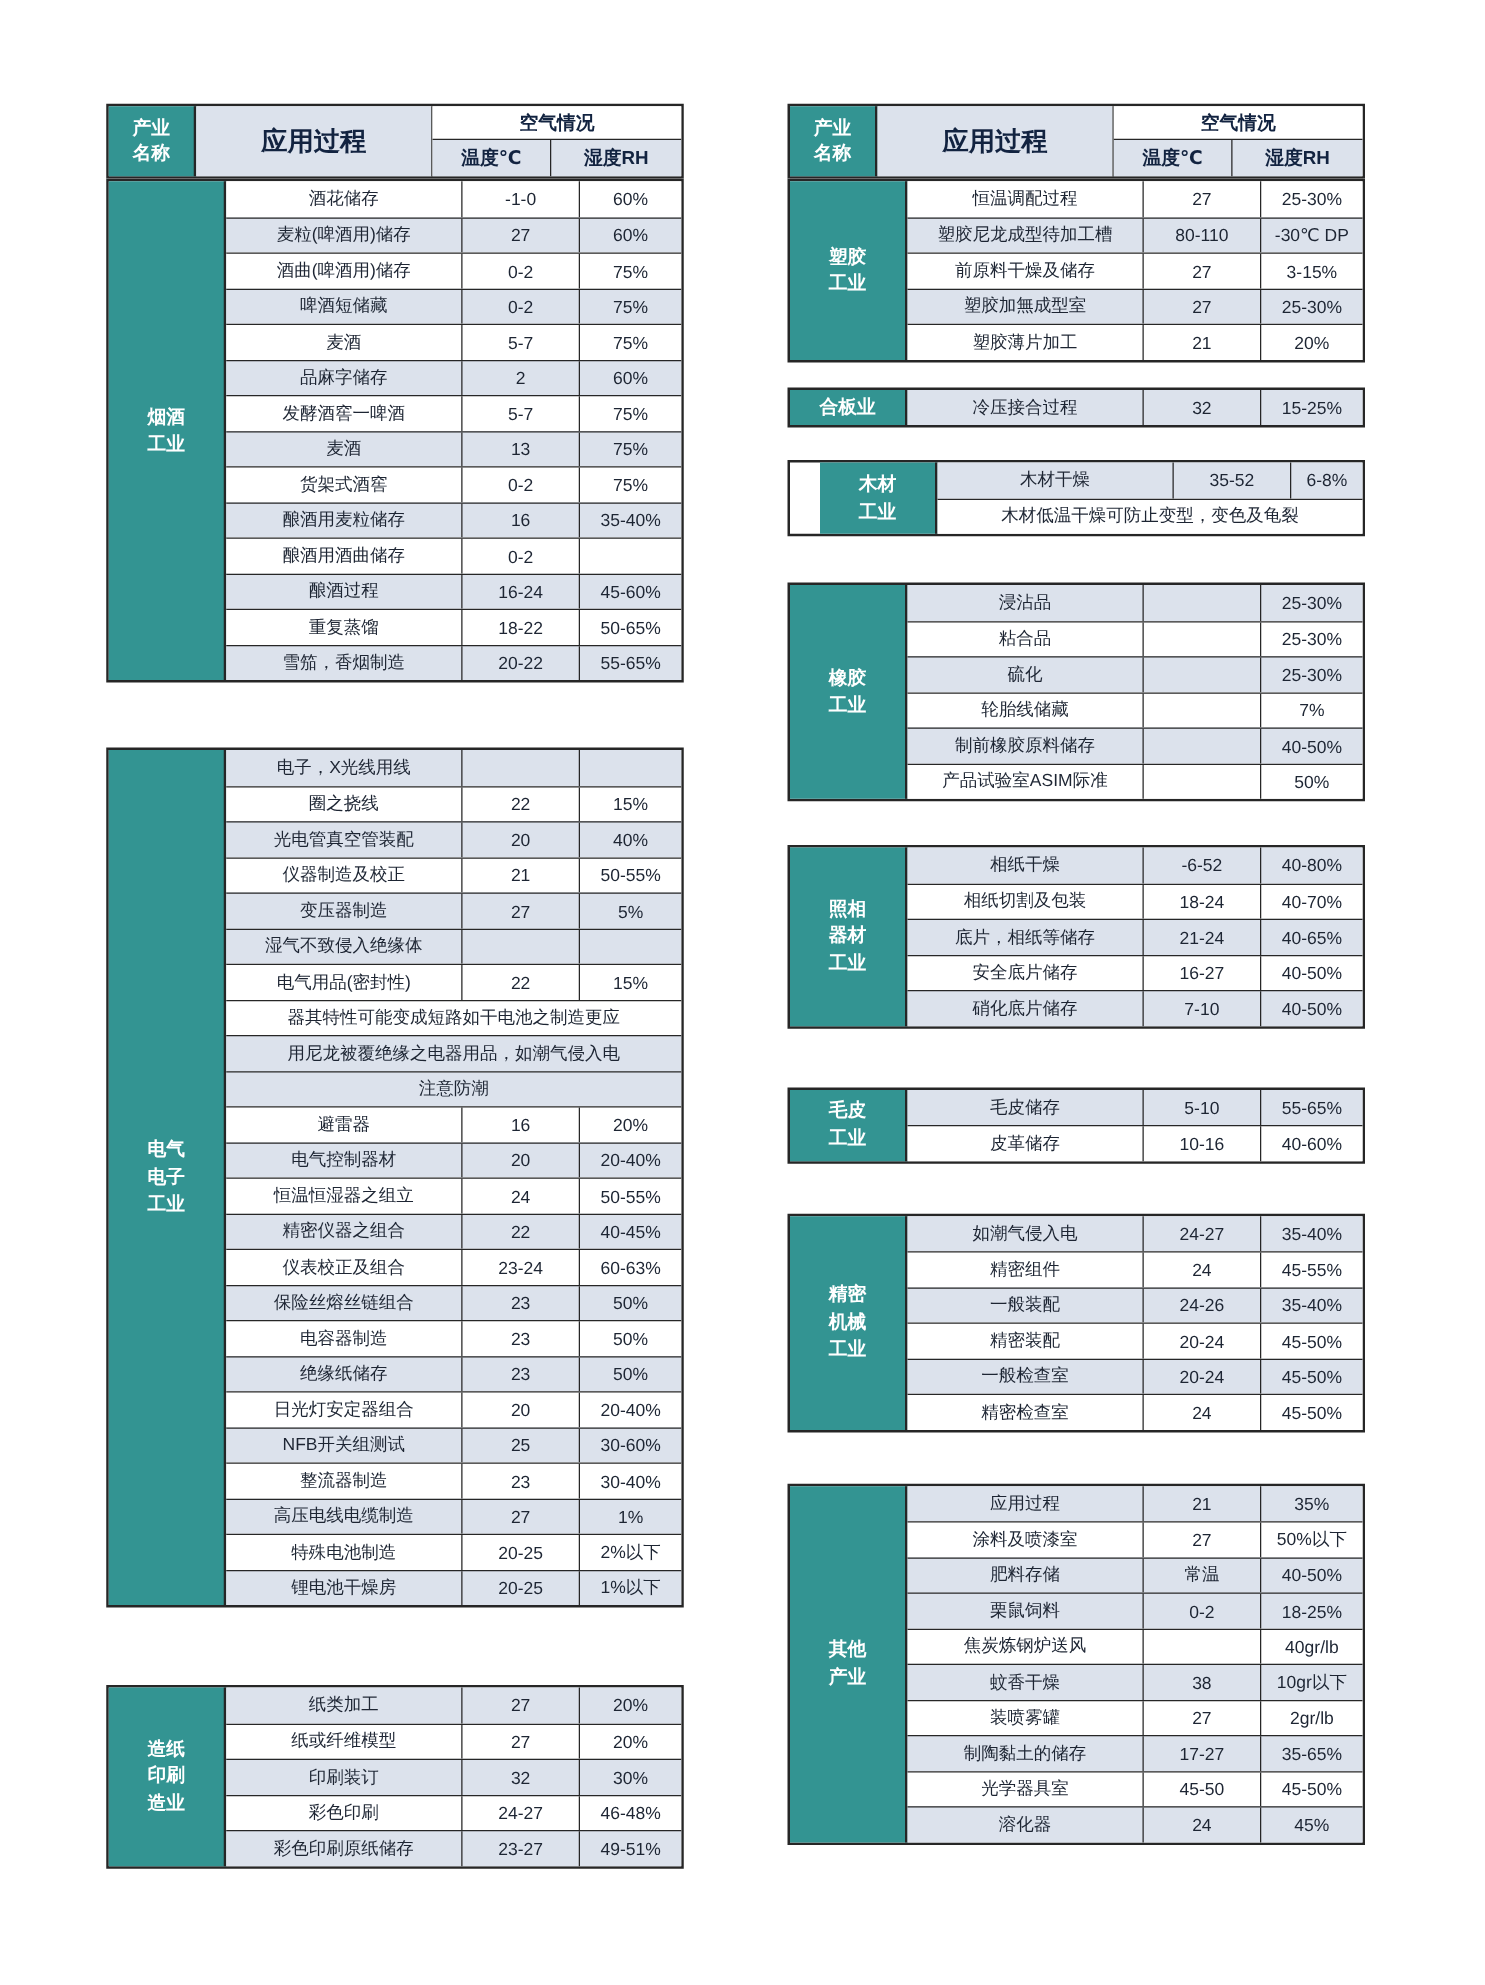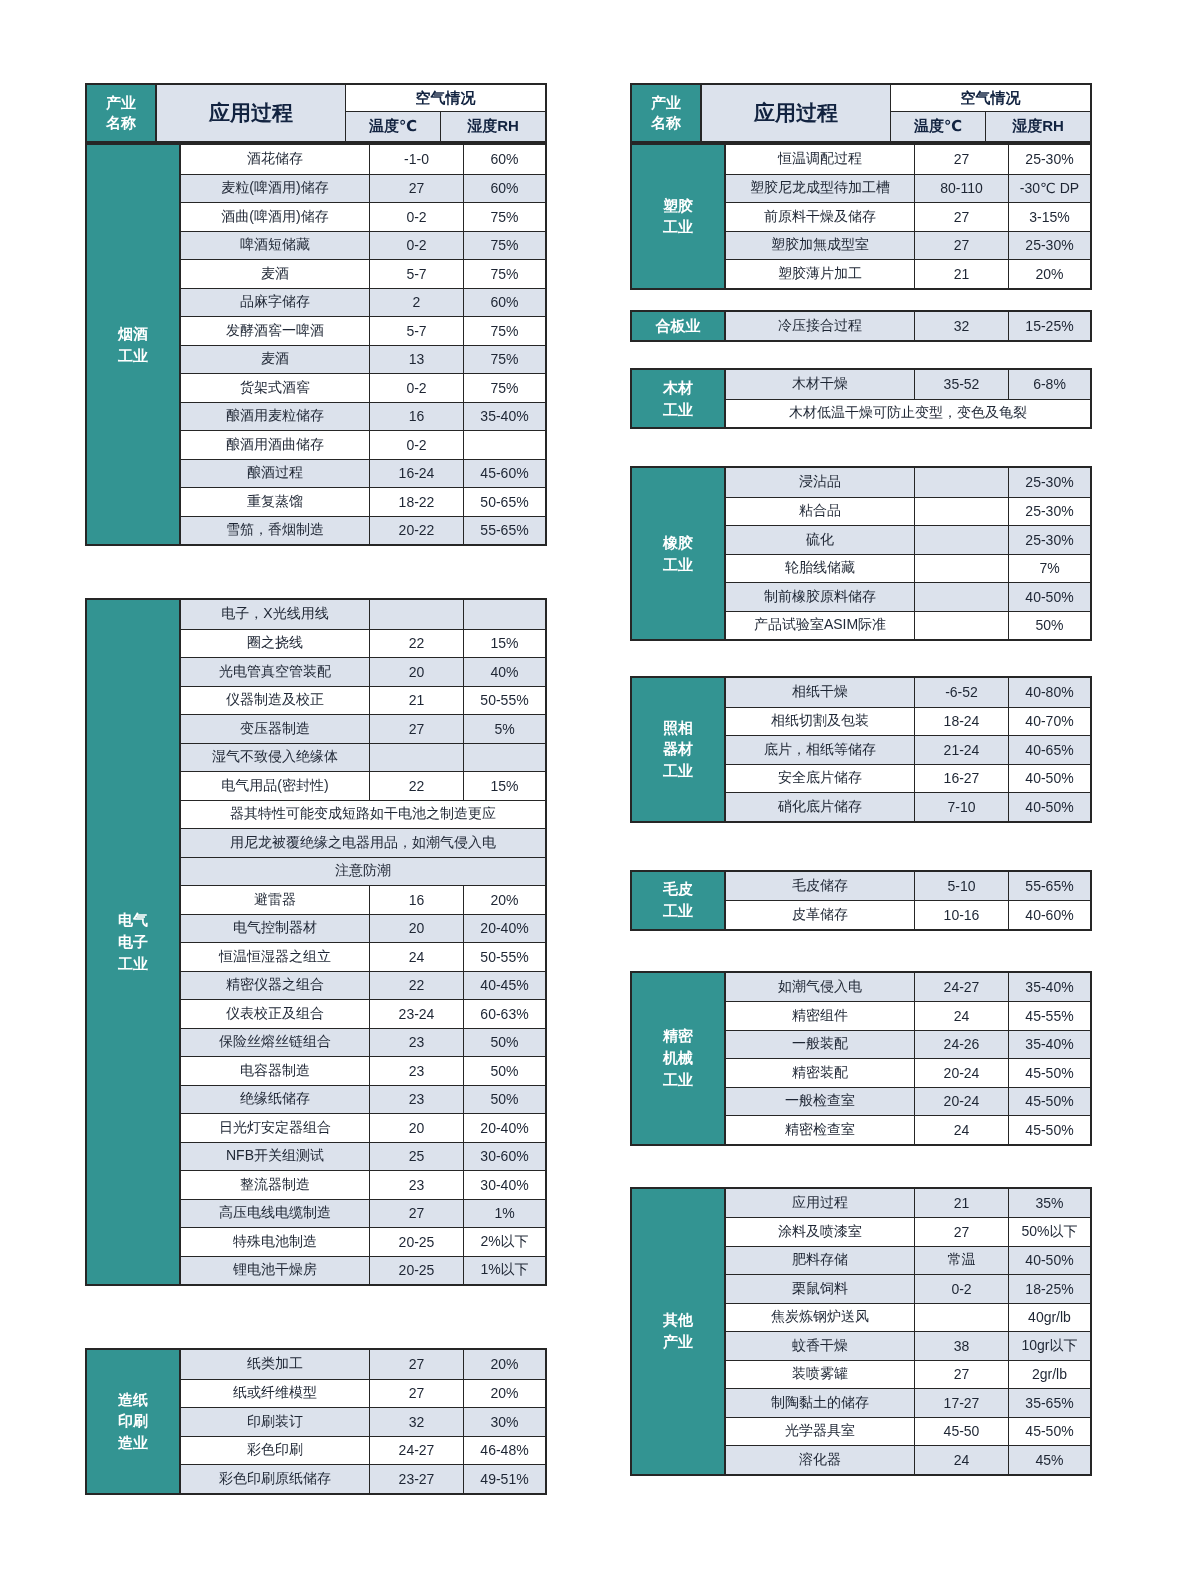--- a/index.html
+++ b/index.html
@@ -48,21 +48,21 @@
     white-space:nowrap;overflow:hidden;}
   .cell.p{width:188px;}
   .cell.t{width:94px;border-left:1px solid var(--border);}
   .cell.h{flex:1;border-left:1px solid var(--border);}
   .cell.sp{width:100%;}
 
   
   .col-left  .tbl.t2{margin-top:52px;}
   .col-left  .tbl.t3{margin-top:62px;}
   .col-right .tbl.t2{margin-top:20px;}
-  .col-right .tbl.t3{margin-top:26px;}
+  .col-right .tbl.t3{margin-top:26px;padding-left:24px;}
   .col-right .tbl.t4{margin-top:37px;}
   .col-right .tbl.t5{margin-top:35px;}
   .col-right .tbl.t6{margin-top:47px;}
   .col-right .tbl.t7{margin-top:40px;}
   .col-right .tbl.t8{margin-top:41px;}
 </style>
 </head>
 <body>
 
 <div class="col col-left" id="col-left">

